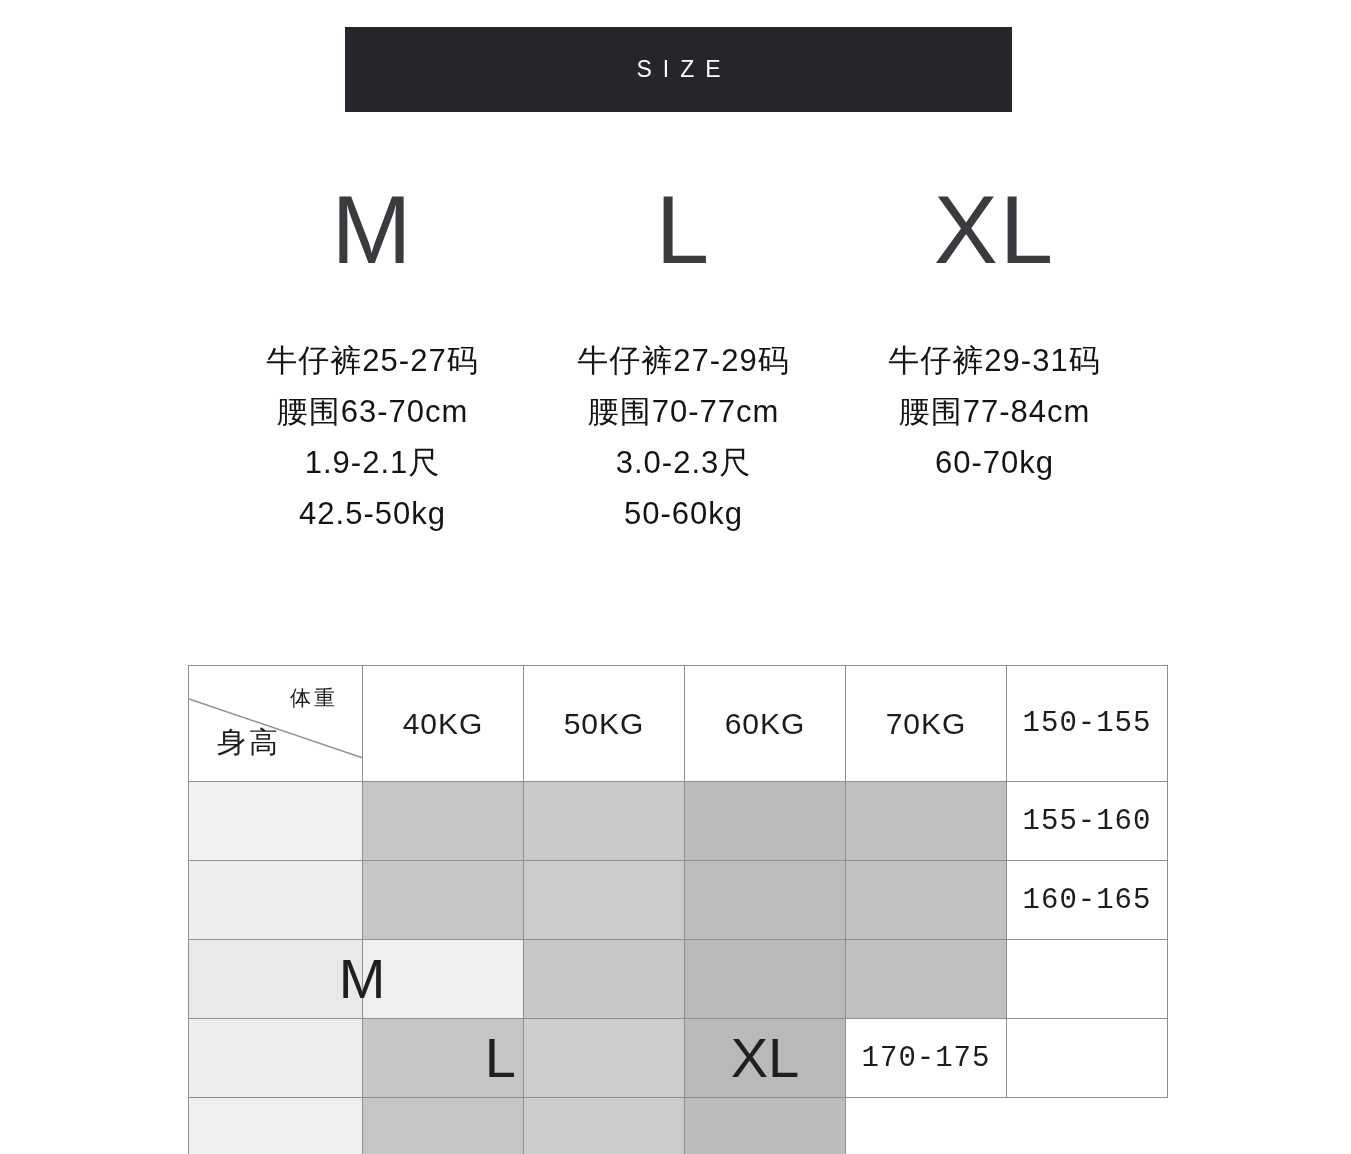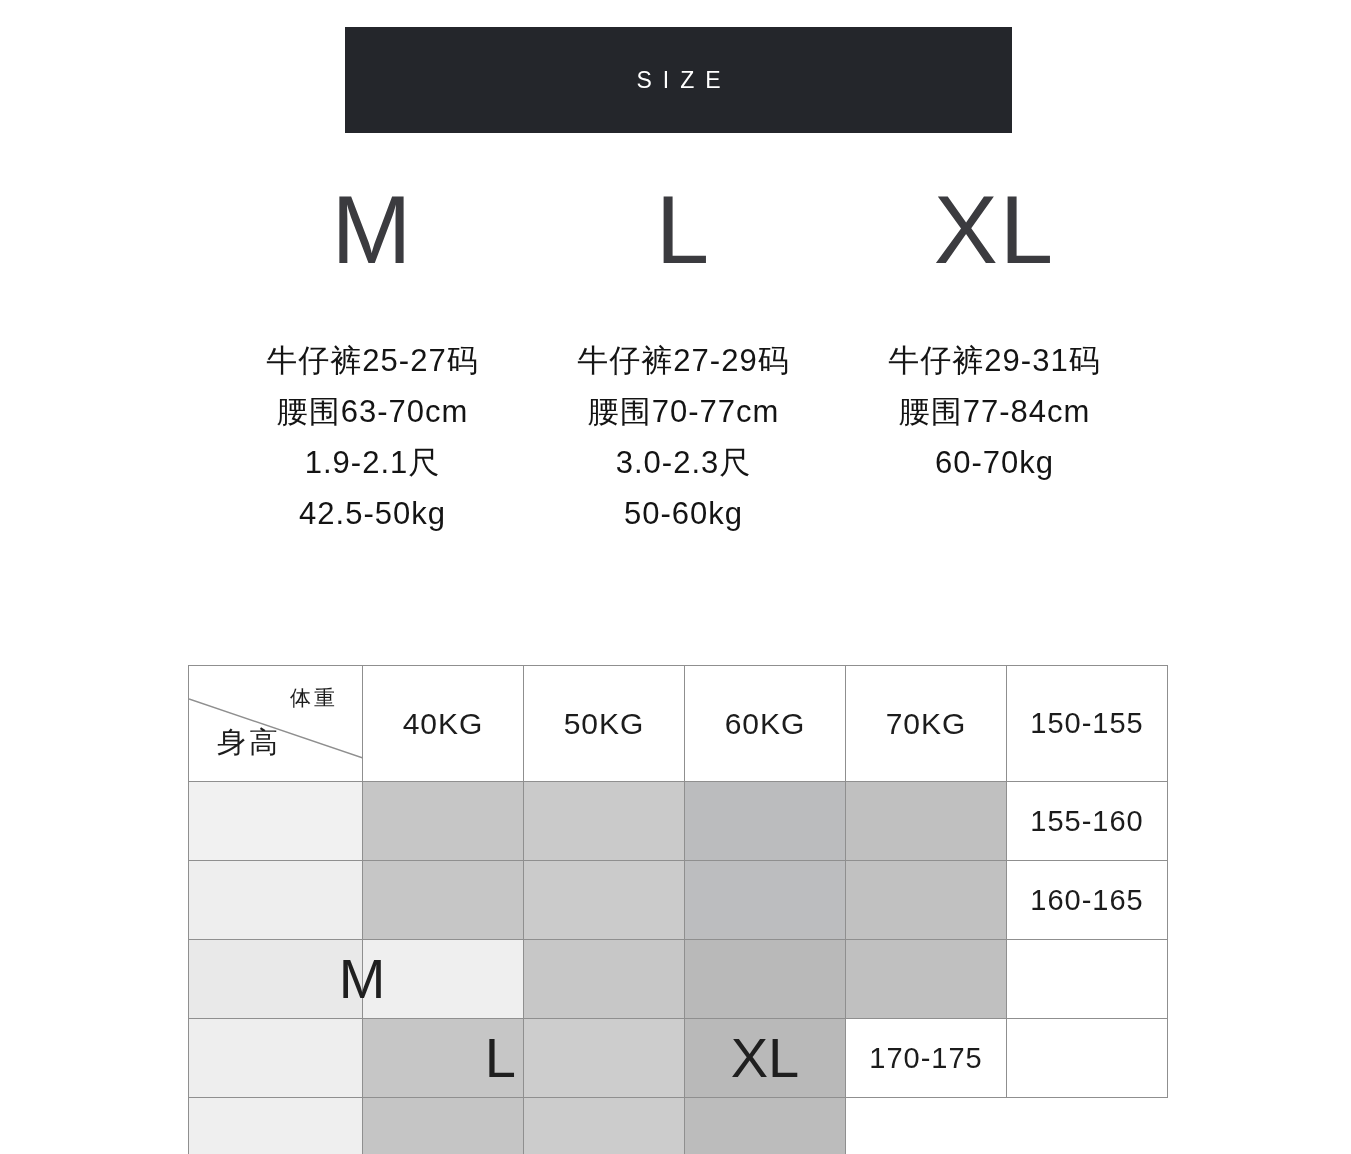--- a/index.html
+++ b/index.html
@@ -11,21 +11,21 @@
     height: 1154px;
     background: #ffffff;
     overflow: hidden;
     font-family: "Liberation Sans", "DejaVu Sans", sans-serif;
     color: #1c1c1c;
   }
   
   .banner {
     position: absolute;
     left: 345px; top: 27px;
-    width: 667px; height: 106px;
+    width: 667px; height: 85px;
     display: flex; align-items: center; justify-content: center;
   }
   .banner-label {
     font-size: 23px;
     font-weight: 400;
     letter-spacing: 11px;
     text-indent: 11px;
   }
   
   .sizes-row {
@@ -69,20 +69,21 @@
     display: flex; align-items: center; justify-content: center;
     font-size: 30px;
     letter-spacing: 1px;
     color: #1c1c1c;
   }
   .row-label-cell {
     display: flex; align-items: center; justify-content: center;
     font-size: 29px;
     letter-spacing: 1px;
     color: #1c1c1c;
+    font-family: Liberation Mono, monospace;
   }
   .corner-cell svg { position: absolute; left: 0; top: 0; }
   .corner-weight {
     position: absolute; top: 18px; right: 24px;
     font-size: 21px; letter-spacing: 3px;
   }
   .corner-height {
     position: absolute; bottom: 18px; left: 28px;
     font-size: 29px; letter-spacing: 3px;
   }

